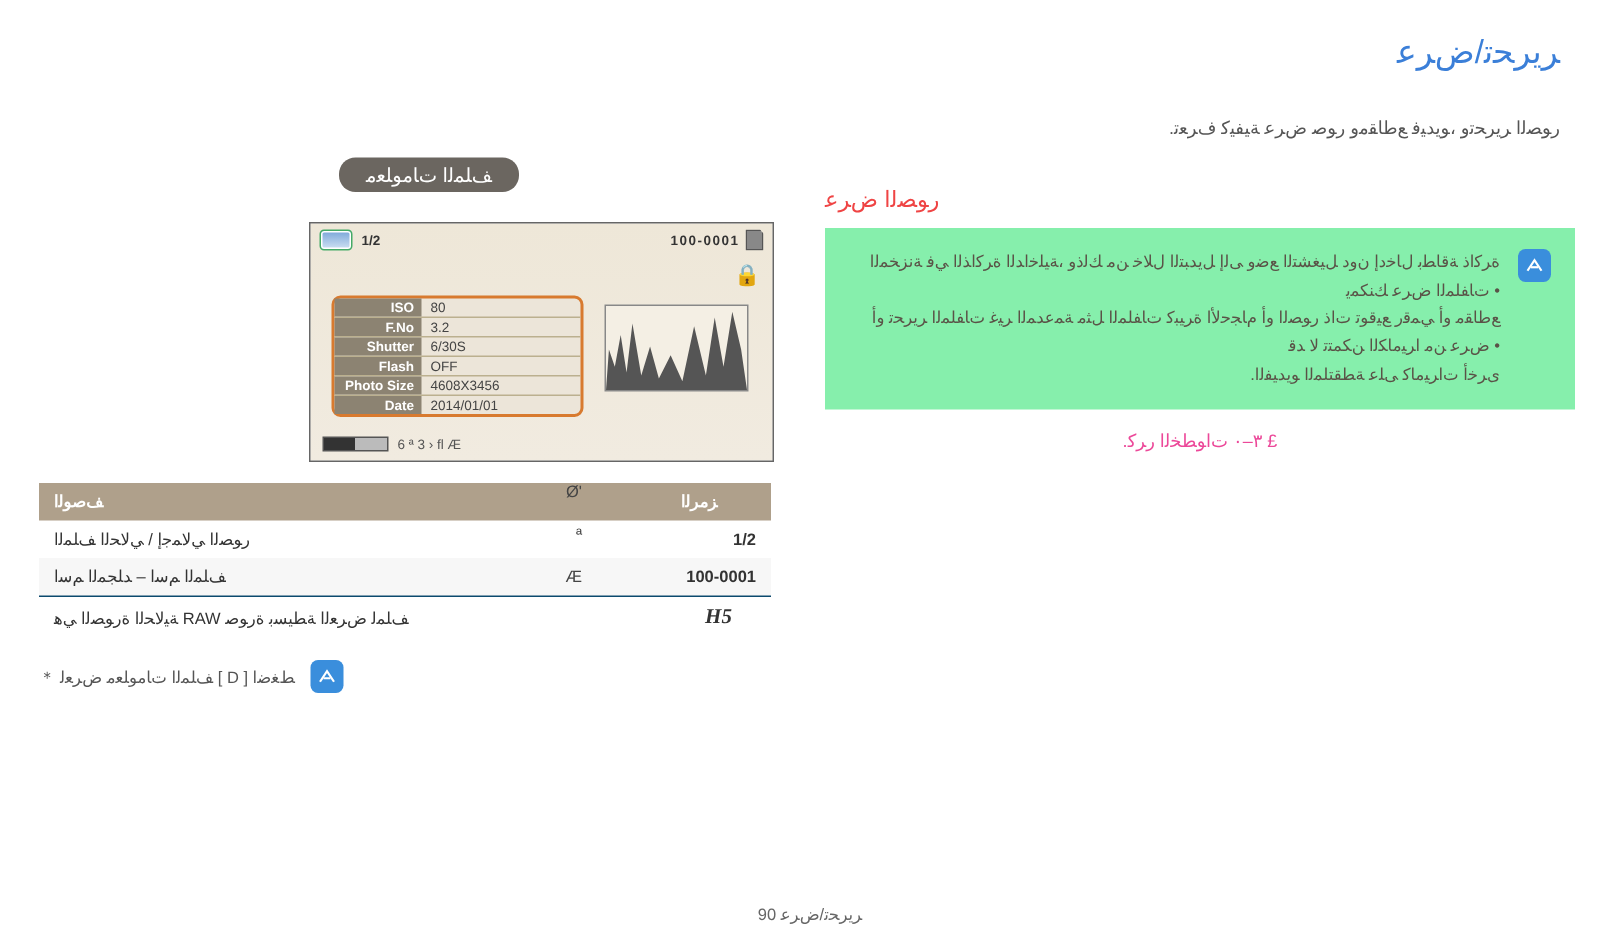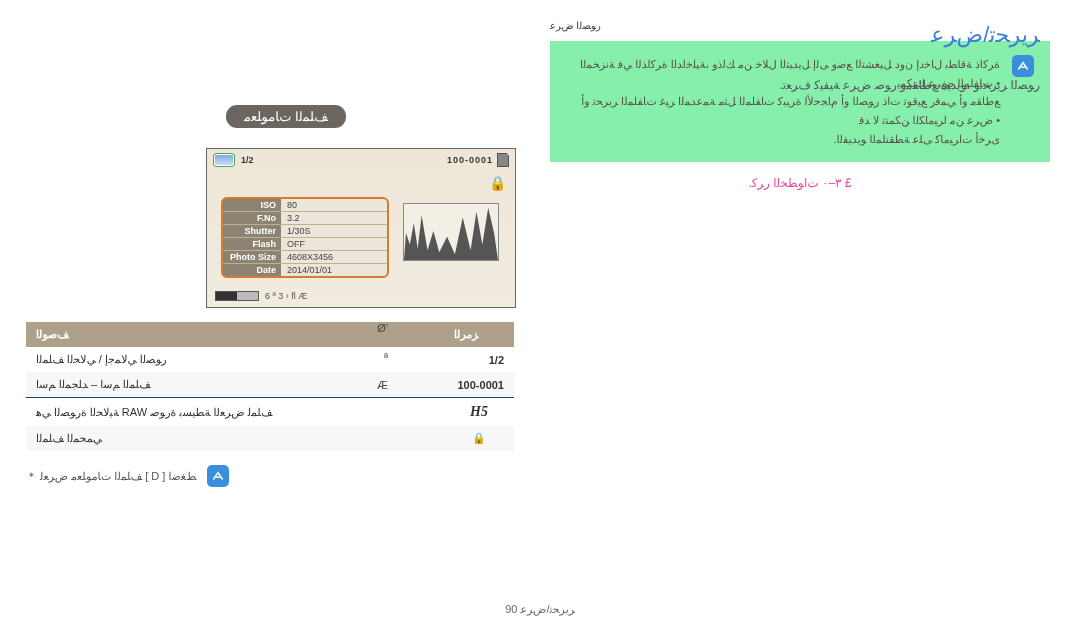--- a/index.html
+++ b/index.html
@@ -169,22 +169,23 @@
   .note-icon {
     width: 22px; height: 22px;
     border-radius: 5px;
     background: #3a8edc;
     display: flex;
     align-items: center; justify-content: center;
   }
   .note-icon svg { width: 14px; height: 14px; }
 
   .subhead-blue {
-    color: #404040;
-    font-size: 10px;
+    color: #ef4444;
+    font-size: 15px;
+    margin-top: 104px;
     margin-bottom: 10px;
     font-weight: 500;
   }
   .steps { font-size: 12px; color: #444; line-height: 1.9; }
   .step { margin-bottom: 8px; text-align: right; }
   .substeps { font-size: 11px; color: #555; margin: 4px 0 4px 12px; text-align: right; }
   .note-block {
     background: #86efac;
     padding: 14px 16px;
     margin: 10px 0 14px 0;
@@ -230,21 +231,21 @@
           <div class="info-row">
               <div class="info-k">ISO</div>
               <div class="info-v">80</div>
             </div>
           <div class="info-row">
               <div class="info-k">F.No</div>
               <div class="info-v">3.2</div>
             </div>
           <div class="info-row">
               <div class="info-k">Shutter</div>
-              <div class="info-v">1/30S</div>
+              <div class="info-v">6/30S</div>
             </div>
           <div class="info-row">
               <div class="info-k">Flash</div>
               <div class="info-v">OFF</div>
             </div>
           <div class="info-row">
               <div class="info-k">Photo Size</div>
               <div class="info-v">4608X3456</div>
             </div>
           <div class="info-row">
@@ -284,24 +285,20 @@
           <td class="r"><b>1/2</b></td>
         </tr>
         <tr>
           <td>ﻒﻠﻤﻟﺍ ﻢﺳﺍ – ﺪﻠﺠﻤﻟﺍ ﻢﺳﺍ</td>
           <td class="r"><b>100-0001</b></td>
         </tr>
         <tr class="sep-row">
           <td>ﺔﻴﻟﺎﺤﻟﺍ ةﺭﻮﺼﻟﺍ ﻲﻫ RAW ﻒﻠﻤﻟ ﺽﺮﻌﻟﺍ ﺔﻄﻴﺴﺑ ةﺭﻮﺻ</td>
           <td class="r icon-cell"><i style="font-family:serif;font-weight:bold;font-size:14px;">H5</i></td>
         </tr>
-        <tr>
-          <td>ﻲﻤﺤﻤﻟﺍ ﻒﻠﻤﻟﺍ</td>
-          <td class="r icon-cell"><span>🔒</span></td>
-        </tr>
       </tbody>
     </table>
 
     <div class="note-row">
       <span>＊ ﻒﻠﻤﻟﺍ ﺕﺎﻣﻮﻠﻌﻣ ﺽﺮﻌﻟ [ D ] ﻂﻐﺿﺍ</span>
       <span class="note-icon">
         <svg viewBox="0 0 24 24" fill="none" stroke="#fff" stroke-width="2.5">
           <path d="M4 18 L12 6 L20 18"></path>
           <line x1="8" y1="14" x2="16" y2="14"></line>
         </svg>

